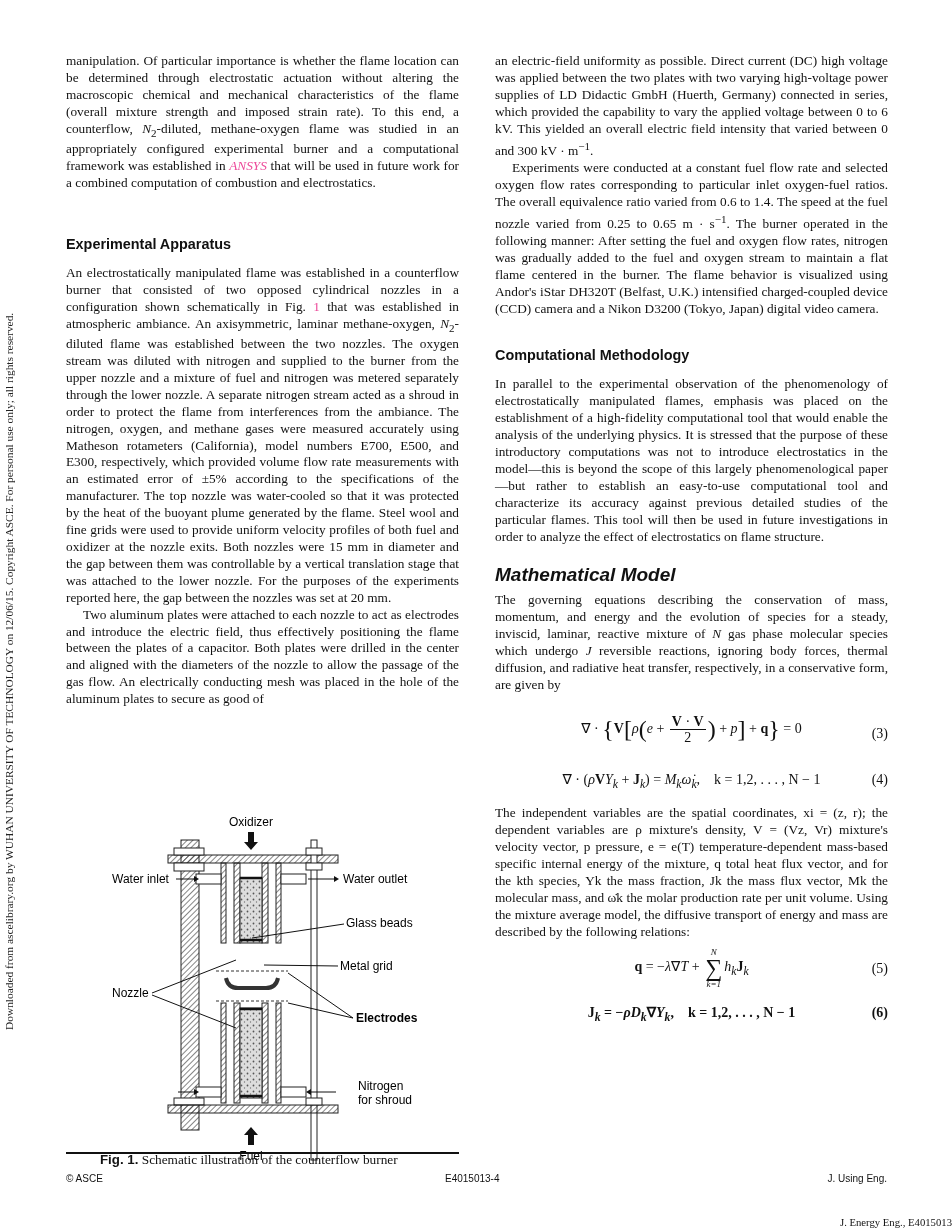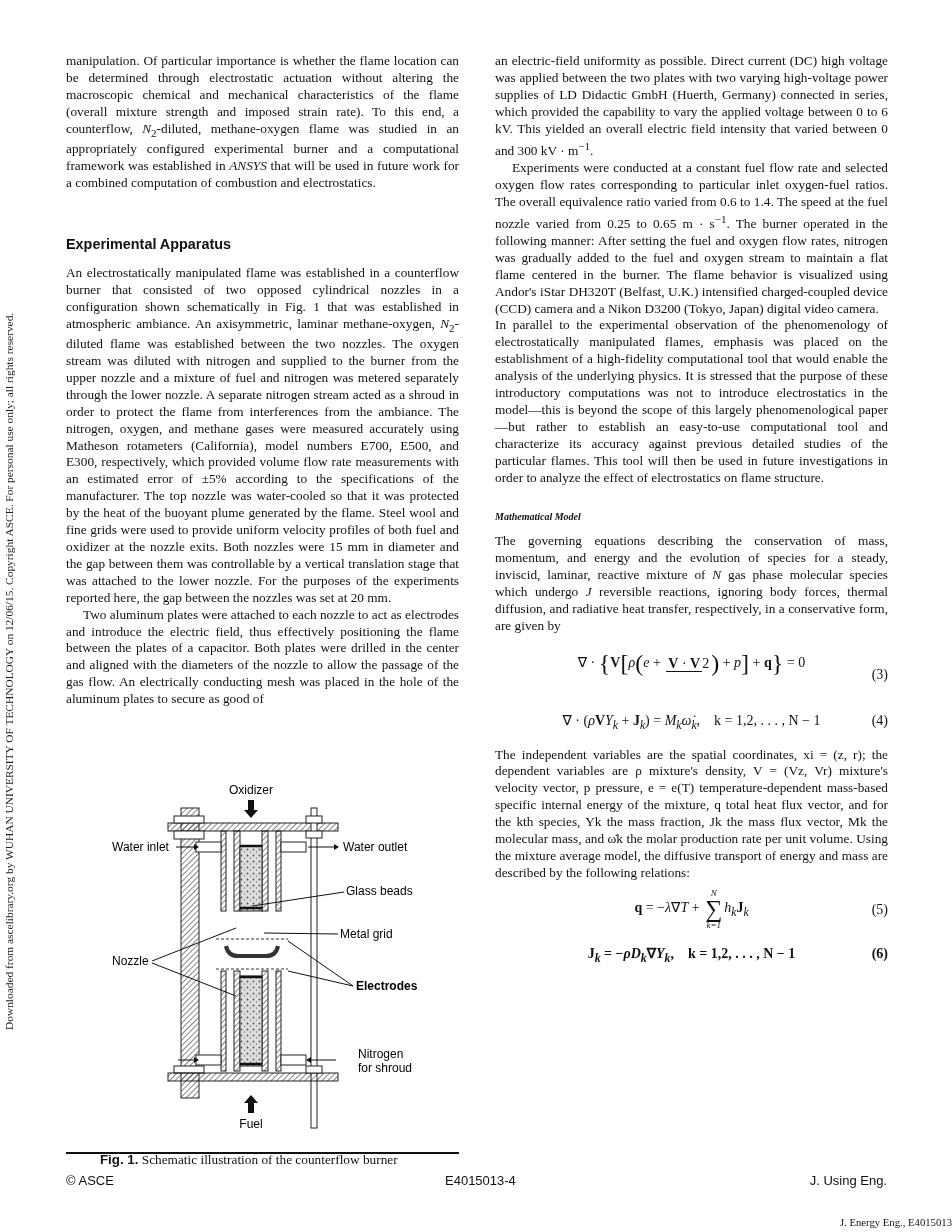--- a/index.html
+++ b/index.html
@@ -7,38 +7,38 @@
          font-family:"Liberation Serif", serif; }
   .side-note { position:absolute; left:3px; top:1030px; width:830px; height:14px;
                transform-origin:0 0; transform:rotate(-90deg); font-size:11.4px; white-space:nowrap;
                font-family:"Liberation Serif", serif; color:#222; }
   .col { position:absolute; top:53px; width:393px; font-size:13.3px; line-height:16.9px; text-align:justify; hyphens:auto; }
   .col.left { left:66px; }
   .col.right { left:495px; }
   p { margin:0; }
   p.indent { text-indent:17px; }
   h2 { font-family:Liberation Sans, sans-serif; font-weight:bold; font-size:14.4px; margin:0; }
-  h3 { font-family:Liberation Serif, serif; font-weight:bold; font-style:italic; font-size:10px; margin:0; }
-  a.lnk { color:#0f172a; text-decoration:none; }
+  h3 { font-family:Liberation Sans, sans-serif; font-weight:bold; font-style:italic; font-size:19px; margin:0; }
+  a.lnk { color:#ec4899; text-decoration:none; }
   i.ital { font-style:italic; }
   .eq { position:relative; text-align:center; font-size:14px; white-space:nowrap; }
   .eq .num { position:absolute; right:0; top:0; }
   .eq .body { display:inline-block; }
-  .frac { display:inline-flex; vertical-align:middle; text-align:center; margin:0 2px; }
+  .frac { display:inline-flex; flex-direction:column; vertical-align:middle; text-align:center; margin:0 2px; }
   .frac .top { border-bottom:1px solid #111; padding:0 2px; line-height:15px; }
   .frac .bot { line-height:15px; }
   .big { font-size:24px; vertical-align:middle; }
   .sum { display:inline-flex; flex-direction:column; align-items:center; vertical-align:middle; margin:0 2px; line-height:10px; }
   .sum .lim { font-size:9px; font-style:italic; }
   .sum .sig { font-size:24px; line-height:22px; }
-  .figure { position:absolute; left:66px; top:776px; width:393px; height:385px; }
+  .figure { position:absolute; left:66px; top:808px; width:393px; height:385px; }
   .fig-caption { position:absolute; left:100px; top:1152px; font-size:13.3px; white-space:nowrap; }
   .fig-caption b { font-family:"Liberation Sans", sans-serif; }
   .fig-rule { position:absolute; left:66px; top:1152px; width:393px; height:2px; background:#111; }
-  .footer { position:absolute; top:1173px; font-family:"Liberation Sans", sans-serif; font-size:13px; }
+  .footer { position:absolute; top:1173px; font-family:"Liberation Sans", sans-serif; font-size:10px; }
   .bottom-note { position:absolute; top:1216px; left:0; width:952px; text-align:right; font-size:10.7px; }
   svg text { font-family:"Liberation Sans", sans-serif; }
 </style>
 </head>
 <body>
 
 <div class="side-note">Downloaded from ascelibrary.org by WUHAN UNIVERSITY OF TECHNOLOGY on 12/06/15. Copyright ASCE. For personal use only; all rights reserved.</div>
 
 <div class="col left">
   <p><span>manipulation. Of particular importance is whether the flame location can be determined through electrostatic actuation without altering the macroscopic chemical and mechanical characteristics of the flame (overall mixture strength and imposed strain rate). To this end, a counterflow, </span><i class="ital">N</i><sub>2</sub><span>-diluted, methane-oxygen flame was studied in an appropriately configured experimental burner and a computational framework was established in </span><a class="lnk ital" href="#" style="font-style:italic">ANSYS</a><span> that will be used in future work for a combined computation of combustion and electrostatics.</span></p>
@@ -137,20 +137,21 @@
     <text x="185" y="352" font-size="12" text-anchor="middle">Fuel</text>
   </svg>
 </div>
 <div class="fig-caption"><b>Fig. 1.</b><span> Schematic illustration of the counterflow burner</span></div>
 <div class="fig-rule"></div>
 
 <div class="col right">
   <p><span>an electric-field uniformity as possible. Direct current (DC) high voltage was applied between the two plates with two varying high-voltage power supplies of LD Didactic GmbH (Huerth, Germany) connected in series, which provided the capability to vary the applied voltage between 0 to 6 kV. This yielded an overall electric field intensity that varied between 0 and 300 kV · m</span><sup>−1</sup><span>.</span></p>
   <p class="indent"><span>Experiments were conducted at a constant fuel flow rate and selected oxygen flow rates corresponding to particular inlet oxygen-fuel ratios. The overall equivalence ratio varied from 0.6 to 1.4. The speed at the fuel nozzle varied from 0.25 to 0.65 m · s</span><sup>−1</sup><span>. The burner operated in the following manner: After setting the fuel and oxygen flow rates, nitrogen was gradually added to the fuel and oxygen stream to maintain a flat flame centered in the burner. The flame behavior is visualized using Andor's iStar DH320T (Belfast, U.K.) intensified charged-coupled device (CCD) camera and a Nikon D3200 (Tokyo, Japan) digital video camera.</span></p>
 
+  <h2 style="margin-top:30px; margin-bottom:12px;">Computational Methodology</h2>
   <p>In parallel to the experimental observation of the phenomenology of electrostatically manipulated flames, emphasis was placed on the establishment of a high-fidelity computational tool that would enable the analysis of the underlying physics. It is stressed that the purpose of these introductory computations was not to introduce electrostatics in the model—this is beyond the scope of this largely phenomenological paper—but rather to establish an easy-to-use computational tool and characterize its accuracy against previous detailed studies of the particular flames. This tool will then be used in future investigations in order to analyze the effect of electrostatics on flame structure.</p>
 
   <h3 style="margin-top:22px; margin-bottom:8px;">Mathematical Model</h3>
   <p><span>The governing equations describing the conservation of mass, momentum, and energy and the evolution of species for a steady, inviscid, laminar, reactive mixture of </span><i>N</i><span> gas phase molecular species which undergo </span><i>J</i><span> reversible reactions, ignoring body forces, thermal diffusion, and radiative heat transfer, respectively, in a conservative form, are given by</span></p>
 
   <div class="eq" style="margin-top:20px; height:42px;">
     <span class="body">∇ · <span class="big">{</span><b>V</b><span class="big">[</span><i>ρ</i><span class="big">(</span><i>e</i> + <span class="frac">
           <span class="top"><b>V</b> · <b>V</b></span>
           <span class="bot">2</span>
         </span><span class="big">)</span> + <i>p</i><span class="big">]</span> + <b>q</b><span class="big">}</span> = 0</span>

